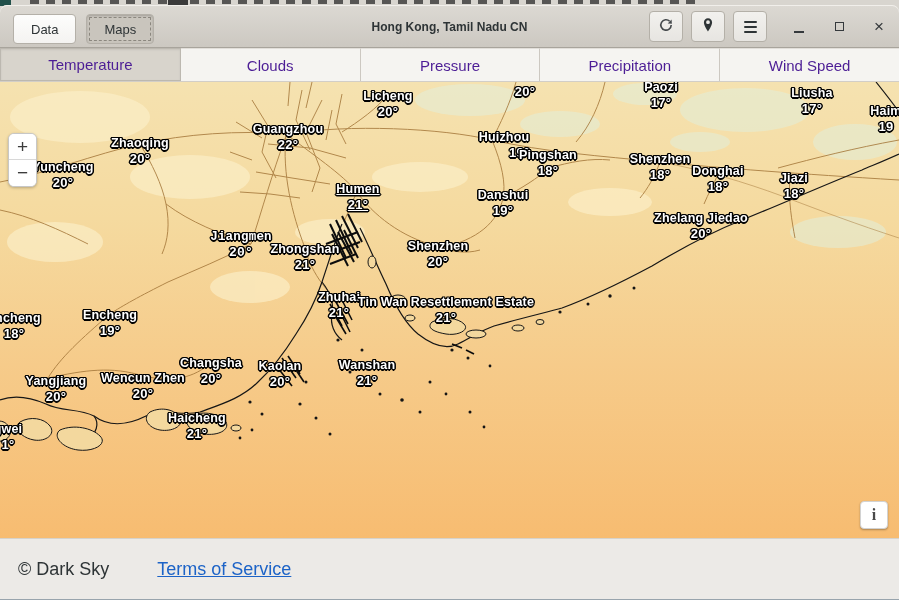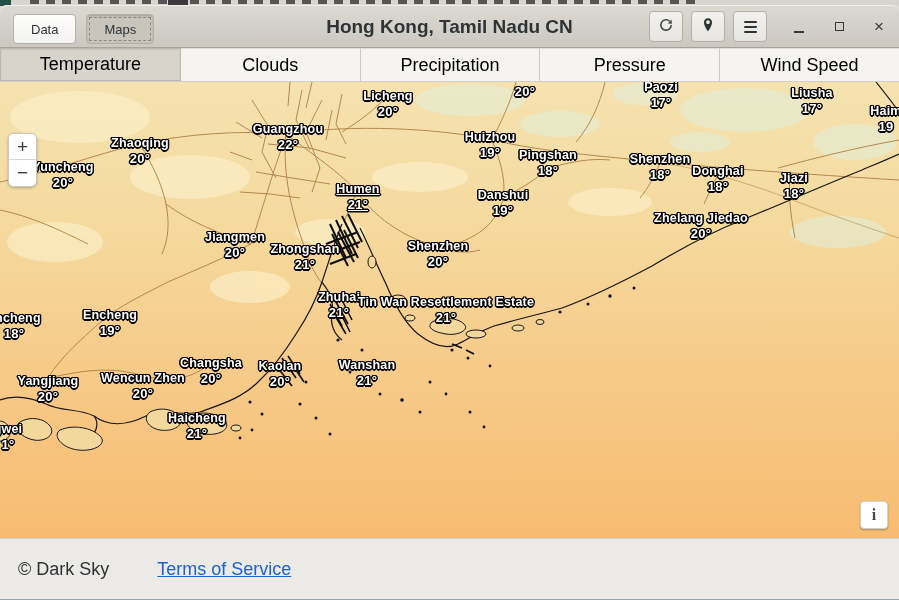--- a/index.html
+++ b/index.html
@@ -18,37 +18,37 @@
   .titlebar { position:absolute; top:5px; left:0; width:899px; height:43px;
     background:linear-gradient(#dcd9d3,#ccc8c1); border-bottom:1px solid #a8a49c;
     border-radius:7px 7px 0 0; box-shadow:inset 0 1px 0 #f1efeb; }
   .toggle-group { position:absolute; left:13px; top:9px; display:flex; gap:10px; }
   .tg-btn { height:30px; padding:0 17px; display:flex; align-items:center; justify-content:center;
     font-size:13px; color:#2e3436; border:1px solid #b4b0a8; border-radius:4px;
     background:linear-gradient(#fdfdfc,#f4f3f1); cursor:default; }
   .tg-btn.pressed { background:#c9c5bd; box-shadow:inset 0 1px 2px rgba(0,0,0,.18);
     outline:1px dashed #8b877f; outline-offset:-4px; }
   .win-title { position:absolute; left:50%; top:0; transform:translateX(-50%); height:43px;
-    display:flex; align-items:center; font-weight:bold; font-size:19px; color:#2e3436; white-space:nowrap; }
+    display:flex; align-items:center; font-weight:bold; font-size:12px; color:#2e3436; white-space:nowrap; }
   .tb-right { position:absolute; right:12px; top:0; height:43px; display:flex; align-items:center; }
   .icon-btn { width:34px; height:31px; border:1px solid #b4b0a8; border-radius:4px;
     display:flex; align-items:center; justify-content:center; margin-left:8px;
     background:linear-gradient(#f2f1ee,#e7e5e1); }
   .hamburger { display:flex; flex-direction:column; gap:3px; }
   .hamburger span { width:13px; height:2px; background:#2e3436; border-radius:1px; }
   .winctl { width:16px; display:flex; align-items:center; justify-content:center; height:31px; margin-left:24px; }
   .min-bar { width:10px; height:2px; background:#35393c; margin-top:10px; }
   .max-box { width:9px; height:9px; border:1.5px solid #35393c; }
   .close-x { font-size:17px; color:#35393c; line-height:1; }
 
   
   .tabbar { position:absolute; top:48px; left:0; width:899px; height:34px; display:flex;
     background:#f5f4f1; border-bottom:1px solid #d2cec7; }
-  .tab { flex:1; display:flex; align-items:center; justify-content:center; font-size:18px;
-    color:#000000; background:#f5f4f1; border-right:1px solid #ccc8c1; border-top:1px solid #e2dfda; }
+  .tab { flex:1; display:flex; align-items:center; justify-content:center; font-size:15px;
+    color:#4c1d95; background:#f5f4f1; border-right:1px solid #ccc8c1; border-top:1px solid #e2dfda; }
   .tab:last-child { border-right:none; }
   .tab.selected { background:#d8d4cc; border:1px solid #bcb8b0; box-shadow:inset 0 1px 2px rgba(0,0,0,.08); }
 
   
   .map { position:absolute; top:82px; left:0; width:899px; height:456px; overflow:hidden;
     background:linear-gradient(180deg,#f5e2b0 0%,#f5da9f 30%,#f6cb8a 62%,#f7bc71 100%); }
   .map svg { position:absolute; inset:0; }
   .map-label { position:absolute; transform:translateX(-50%); text-align:center; white-space:nowrap;
     color:#fff; font-weight:bold; font-size:12.5px; line-height:15px; letter-spacing:.2px;
     text-shadow:-1px -1px 0 #000,1px -1px 0 #000,-1px 1px 0 #000,1px 1px 0 #000,
@@ -118,22 +118,22 @@
       </div>
       <div class="winctl">
         <span class="close-x">×</span>
       </div>
     </div>
   </div>
 
   <div class="tabbar" id="tabbar">
       <div class="tab selected">Temperature</div>
       <div class="tab">Clouds</div>
+      <div class="tab">Pressure</div>
       <div class="tab">Precipitation</div>
-      <div class="tab">Pressure</div>
       <div class="tab">Wind Speed</div>
     </div>
 
   <div class="map">
     <svg width="899" height="456" viewBox="0 0 899 456">
       <g fill="#fcf0ca" opacity="0.65">
         <ellipse cx="80" cy="35" rx="70" ry="26"></ellipse>
           <ellipse cx="190" cy="95" rx="60" ry="22"></ellipse>
         <ellipse cx="55" cy="160" rx="48" ry="20"></ellipse>
           <ellipse cx="250" cy="205" rx="40" ry="16"></ellipse>
@@ -289,21 +289,21 @@
           <div class="t">20°</div>
         </div>
         <div class="map-label" style="left: 63px; top: 78px;">
           <div>Yuncheng</div>
           <div class="t">20°</div>
         </div>
         <div class="map-label" style="left: 288px; top: 40px;">
           <div>Guangzhou</div>
           <div class="t">22°</div>
         </div>
-        <div class="map-label" style="left: 490px; top: 48px;">
+        <div class="map-label" style="left: 504px; top: 48px; text-align: right;">
           <div>Huizhou</div>
           <div class="t">19°</div>
         </div>
         <div class="map-label" style="left: 548px; top: 66px;">
           <div>Pingshan</div>
           <div class="t">18°</div>
         </div>
         <div class="map-label" style="left: 660px; top: 70px;">
           <div>Shenzhen</div>
           <div class="t">18°</div>
@@ -321,21 +321,21 @@
           <div class="t">19°</div>
         </div>
         <div class="map-label" style="left: 794px; top: 89px;">
           <div>Jiazi</div>
           <div class="t">18°</div>
         </div>
         <div class="map-label" style="left: 701px; top: 129px;">
           <div>Zhelang Jiedao</div>
           <div class="t">20°</div>
         </div>
-        <div class="map-label" style="left: 235px; top: 148px;">
+        <div class="map-label" style="left: 241px; top: 148px; font-family: Liberation Mono, monospace;">
           <div>Jiangmen</div>
           <div class="t">20°</div>
         </div>
         <div class="map-label" style="left: 305px; top: 160px;">
           <div>Zhongshan</div>
           <div class="t">21°</div>
         </div>
         <div class="map-label" style="left: 438px; top: 157px;">
           <div>Shenzhen</div>
           <div class="t">20°</div>
@@ -349,21 +349,21 @@
           <div class="t">21°</div>
         </div>
         <div class="map-label" style="left: 110px; top: 226px;">
           <div>Encheng</div>
           <div class="t">19°</div>
         </div>
         <div class="map-label" style="left: 14px; top: 229px;">
           <div>uncheng</div>
           <div class="t">18°</div>
         </div>
-        <div class="map-label" style="left: 48px; top: 292px;">
+        <div class="map-label" style="left: 56px; top: 292px;">
           <div>Yangjiang</div>
           <div class="t">20°</div>
         </div>
         <div class="map-label" style="left: 143px; top: 289px;">
           <div>Wencun Zhen</div>
           <div class="t">20°</div>
         </div>
         <div class="map-label" style="left: 211px; top: 274px;">
           <div>Changsha</div>
           <div class="t">20°</div>

